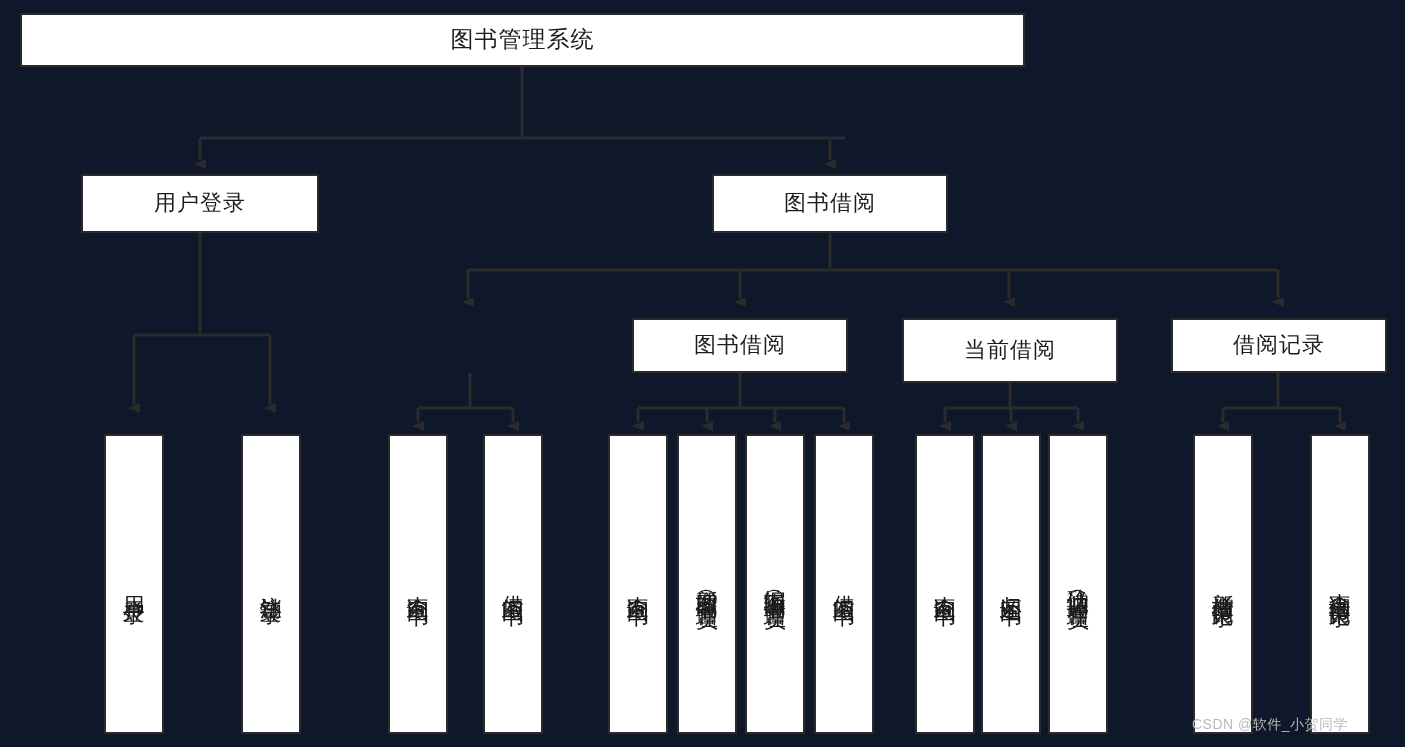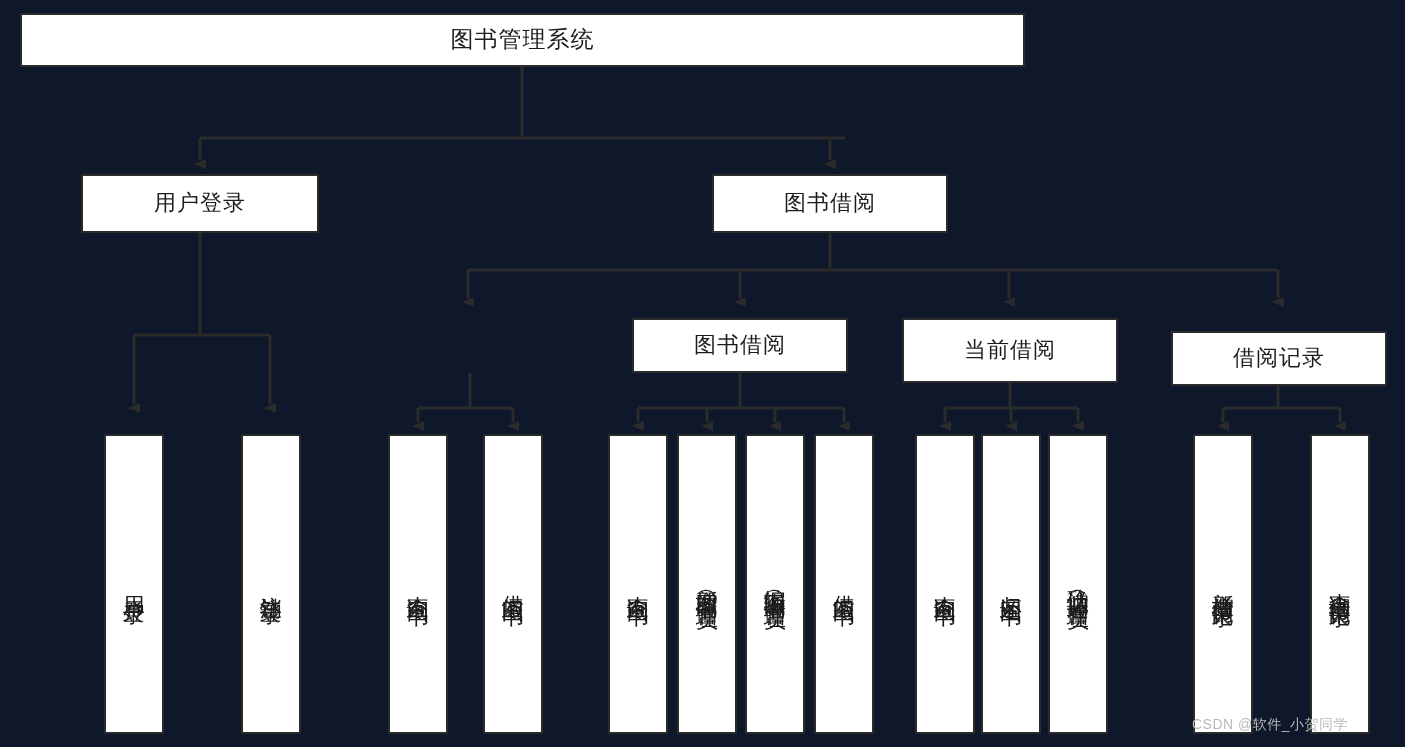--- a/index.html
+++ b/index.html
@@ -133,21 +133,21 @@
   <div class="node horiz" style="left:712px; top:174px; width:236px; height:59px;">
     <span>图书借阅</span>
   </div>
 
   <div class="node horiz" style="left:632px; top:318px; width:216px; height:55px;">
     <span>图书借阅</span>
   </div>
   <div class="node horiz" style="left:902px; top:318px; width:216px; height:65px;">
     <span>当前借阅</span>
   </div>
-  <div class="node horiz" style="left:1171px; top:318px; width:216px; height:55px;margin-top:13px;">
+  <div class="node horiz" style="left:1171px; top:318px; width:216px; height:55px;">
     <span>借阅记录</span>
   </div>
 
   <div class="node vert" style="left:104px; top:434px; width:60px; height:300px;">
     <span class="vlabel">用户登录</span>
   </div>
   <div class="node vert" style="left:241px; top:434px; width:60px; height:300px;">
     <span class="vlabel">注销登录</span>
   </div>
 

